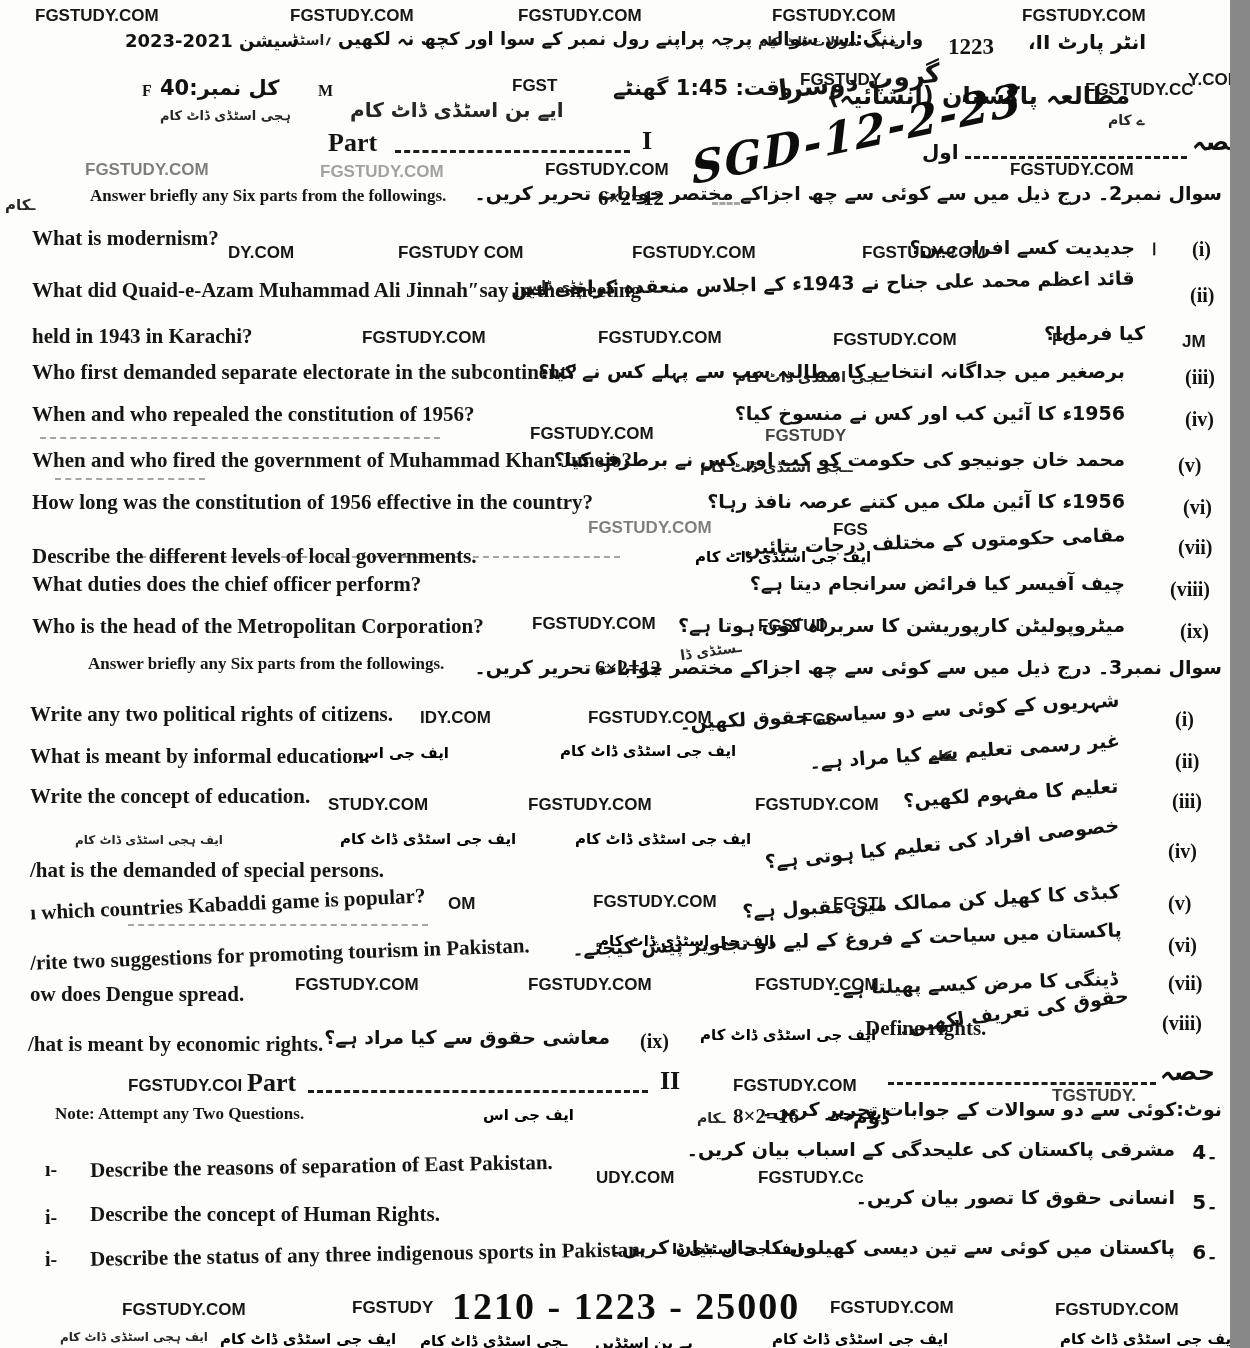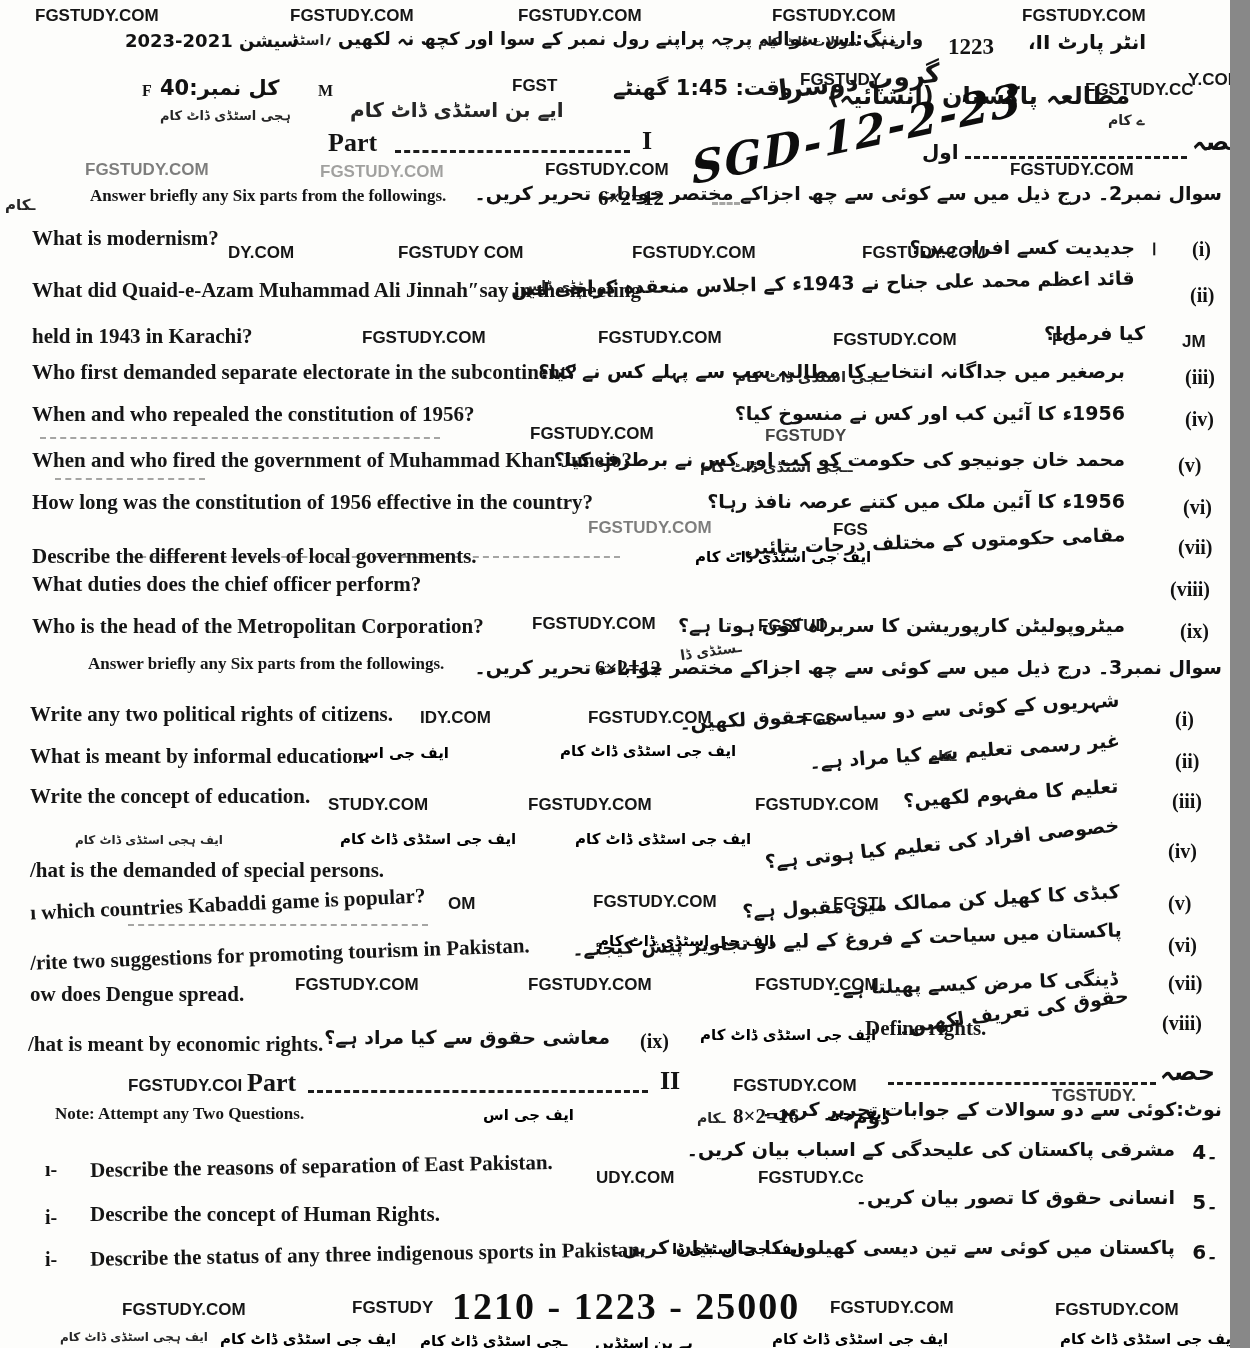--- a/index.html
+++ b/index.html
@@ -177,20 +177,21 @@
   <span class="en" style="left:32px;top:490px;">How long was the constitution of 1956 effective in the country?</span>
   <span class="ur" style="right:105px;top:490px;">1956ء کا آئین ملک میں کتنے عرصہ نافذ رہا؟</span>
   <span class="num" style="left:1183px;top:496px;">(vi)</span>
 
   <span class="en" style="left:32px;top:544px;text-align:right;">Describe the different levels of local governments.</span>
   <span class="ur" style="right:105px;top:530px;transform:rotate(-2deg);">مقامی حکومتوں کے مختلف درجات بتائیں۔</span>
   <span class="num" style="left:1178px;top:536px;">(vii)</span>
   <div class="art" style="left:130px;top:556px;width:490px;"></div>
 
   <span class="en" style="left:32px;top:572px;">What duties does the chief officer perform?</span>
+  <span class="ur" style="right:105px;top:572px;">چیف آفیسر کیا فرائض سرانجام دیتا ہے؟</span>
   <span class="num" style="left:1170px;top:578px;">(viii)</span>
 
   <span class="en" style="left:32px;top:614px;">Who is the head of the Metropolitan Corporation?</span>
   <span class="ur" style="right:105px;top:614px;">میٹروپولیٹن کارپوریشن کا سربراہ کون ہوتا ہے؟</span>
   <span class="num" style="left:1180px;top:620px;">(ix)</span>
 
   <span class="en en-sm" style="left:88px;top:654px;">Answer briefly any Six parts from the followings.</span>
   <span class="en" style="left:595px;top:656px;">6×2=12</span>
   <span class="ur" style="right:8px;top:656px;">سوال نمبر3۔ درج ذیل میں سے کوئی سے چھ اجزاکے مختصر جوابات تحریر کریں۔</span>
 

